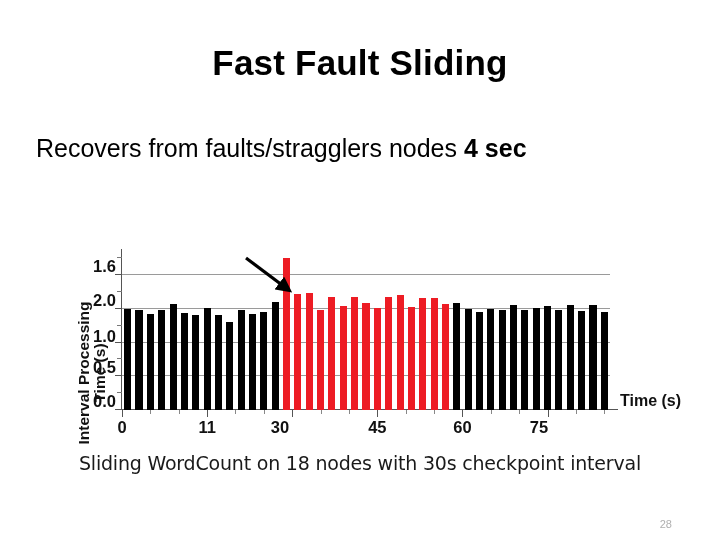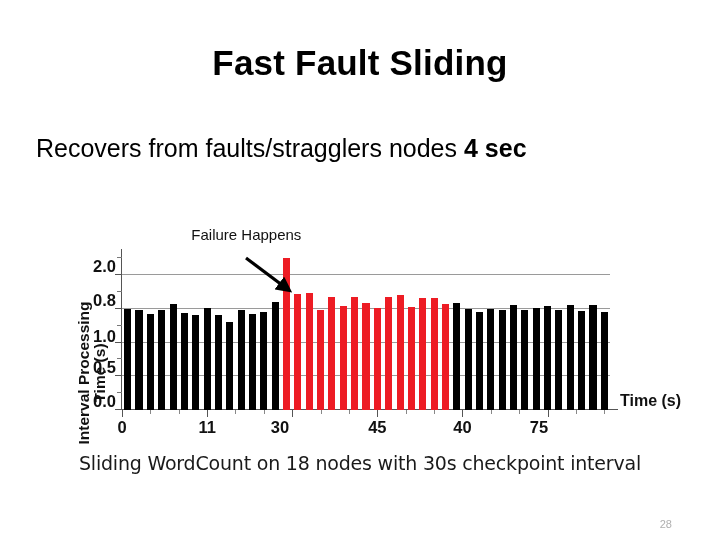--- a/index.html
+++ b/index.html
@@ -238,23 +238,23 @@
         <div class="gridline" style="bottom: 134.783px; border-top-color: rgb(154, 154, 154);"></div>
       </div>
     <div id="y-ticks">
         <div class="y-tick-mark" style="bottom: 0px;"></div>
         <div class="y-tick-label" style="bottom: -10px;">0.0</div>
         <div class="y-tick-mark" style="bottom: 33.6957px;"></div>
         <div class="y-tick-label" style="bottom: 23.6957px;">0.5</div>
         <div class="y-tick-mark" style="bottom: 67.3913px;"></div>
         <div class="y-tick-label" style="bottom: 55px;">1.0</div>
         <div class="y-tick-mark" style="bottom: 101.087px;"></div>
-        <div class="y-tick-label" style="bottom: 91.087px;">0.8</div>
+        <div class="y-tick-label" style="bottom: 91.087px;">2.0</div>
         <div class="y-tick-mark" style="bottom: 134.783px;"></div>
-        <div class="y-tick-label" style="bottom: 124.783px;">2.0</div>
+        <div class="y-tick-label" style="bottom: 124.783px;">1.6</div>
         <div class="y-minor-mark" style="bottom: 16.8478px;"></div>
         <div class="y-minor-mark" style="bottom: 50.5435px;"></div>
         <div class="y-minor-mark" style="bottom: 84.2391px;"></div>
         <div class="y-minor-mark" style="bottom: 117.935px;"></div>
         <div class="y-minor-mark" style="bottom: 151.63px;"></div>
       </div>
     <div class="bars-layer" id="bars">
         <div class="bar" title="1s: 1.5s" style="left: 2.12791px; width: 7.09302px; height: 101.087px; background: rgb(0, 0, 0);"></div>
         <div class="bar" title="3s: 1.48s" style="left: 13.4767px; width: 7.09302px; height: 99.7391px; background: rgb(0, 0, 0);"></div>
         <div class="bar" title="5s: 1.43s" style="left: 24.8256px; width: 7.09302px; height: 96.3696px; background: rgb(0, 0, 0);"></div>
@@ -302,41 +302,40 @@
     <div class="x-ticks-layer" id="x-ticks">
         <div class="x-tick-mark" style="left: 0px;"></div>
         <div class="x-tick-label" style="left: 0px;">0</div>
         <div class="x-tick-mark" style="left: 85.1163px;"></div>
         <div class="x-tick-label" style="left: 85.1163px;">11</div>
         <div class="x-tick-mark" style="left: 170.233px;"></div>
         <div class="x-tick-label" style="left: 158px;">30</div>
         <div class="x-tick-mark" style="left: 255.349px;"></div>
         <div class="x-tick-label" style="left: 255.349px;">45</div>
         <div class="x-tick-mark" style="left: 340.465px;"></div>
-        <div class="x-tick-label" style="left: 340.465px;">40</div>
+        <div class="x-tick-label" style="left: 340.465px;">60</div>
         <div class="x-tick-mark" style="left: 425.581px;"></div>
         <div class="x-tick-label" style="left: 417px;">75</div>
         <div class="x-minor-mark" style="left: 28.3721px;"></div>
         <div class="x-minor-mark" style="left: 56.7442px;"></div>
         <div class="x-minor-mark" style="left: 113.488px;"></div>
         <div class="x-minor-mark" style="left: 141.86px;"></div>
         <div class="x-minor-mark" style="left: 198.605px;"></div>
         <div class="x-minor-mark" style="left: 226.977px;"></div>
         <div class="x-minor-mark" style="left: 283.721px;"></div>
         <div class="x-minor-mark" style="left: 312.093px;"></div>
         <div class="x-minor-mark" style="left: 368.837px;"></div>
         <div class="x-minor-mark" style="left: 397.209px;"></div>
         <div class="x-minor-mark" style="left: 453.953px;"></div>
         <div class="x-minor-mark" style="left: 482.326px;"></div>
       </div>
   </div>
 
   <div class="x-axis-title" id="x-axis-title" style="left: 580px; top: 187px;">Time (s)</div>
 
-  <div class="annotation-label" id="annotation-label" style="left: 151.302px; top: 21.1522px;">Failure Happens</div>
 
   <svg class="annotation-arrow" id="annotation-arrow" width="60" height="46" viewBox="0 0 60 46" style="left: 202.233px; top: 49.4783px;">
     <defs>
       <marker id="arrowhead" markerWidth="5" markerHeight="5" refX="2.6" refY="2.5" orient="auto">
         <path d="M0,0 L5,2.5 L0,5 z" fill="#000"></path>
       </marker>
     </defs>
     <line x1="4" y1="4" x2="44" y2="34" stroke="#000" stroke-width="3.2" marker-end="url(#arrowhead)"></line>
   </svg>
 </div>

